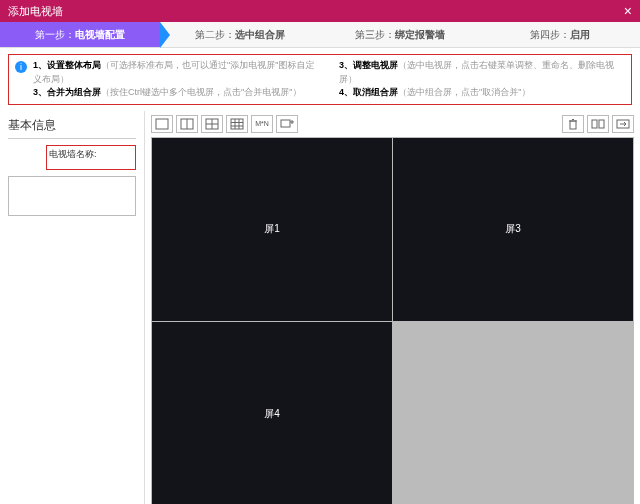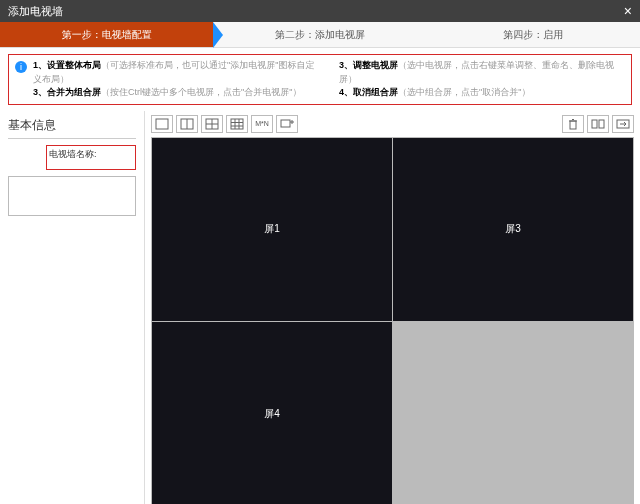--- a/index.html
+++ b/index.html
@@ -1,26 +1,26 @@
 <!DOCTYPE html>
 <html><head>
 <meta charset="utf-8">
 <style>
   * { box-sizing: border-box; margin: 0; padding: 0; font-family: "Microsoft YaHei", Arial, sans-serif; }
   body { width: 640px; height: 504px; background: #fff; font-size: 10px; color: #333; overflow: hidden; }
 
-  .titlebar { height: 22px; background: #404040; color: #fff; display: flex; align-items: center; padding: 0 8px; justify-content: space-between; }
+  .titlebar { height: 22px; background: #be185d; color: #fff; display: flex; align-items: center; padding: 0 8px; justify-content: space-between; }
   .titlebar .title { font-size: 11px; }
   .titlebar .close { font-size: 14px; cursor: pointer; }
 
   .steps { display: flex; height: 26px; border-bottom: 1px solid #ddd; background: #f7f7f7; }
   .step { flex: 1; display: flex; align-items: center; justify-content: center; font-size: 10px; color: #555; position: relative; }
-  .step.active { background: #c2410c; color: #fff; }
+  .step.active { background: #8b5cf6; color: #fff; }
   .step.active::after { content: ""; position: absolute; right: -10px; top: 0; border-left: 10px solid #1e90ff; border-top: 13px solid transparent; border-bottom: 13px solid transparent; }
-  .step .b { font-weight: normal; }
+  .step .b { font-weight: bold; }
 
   .tipbox { margin: 6px 8px; border: 1px solid #d62828; padding: 4px 6px; display: flex; align-items: flex-start; gap: 6px; font-size: 9px; color: #333; }
   .tipicon { width: 12px; height: 12px; border-radius: 50%; background: #1e90ff; color: #fff; text-align: center; line-height: 12px; font-size: 9px; flex: none; margin-top: 2px; }
   .tipcols { display: flex; gap: 20px; width: 100%; }
   .tipcol { flex: 1; line-height: 1.5; }
   .tipcol b { color: #000; margin-top: 40px; }
   .tipcol span.g { color: #999; }
 
   .body { display: flex; height: 400px; }
   .side { width: 145px; border-right: 1px solid #ddd; padding: 6px 8px; }
@@ -56,21 +56,25 @@
   <span class="close">×</span>
 </div>
 
 <div class="steps">
   <div class="step active">
       <span>第一步：</span>
       <span class="b">电视墙配置</span>
     </div>
   <div class="step">
       <span>第二步：</span>
-      <span class="b">添加电视屏</span>
+      <span class="b">选中组合屏</span>
+    </div>
+  <div class="step">
+      <span>第三步：</span>
+      <span class="b">绑定报警墙</span>
     </div>
   <div class="step">
       <span>第四步：</span>
       <span class="b">启用</span>
     </div>
 </div>
 
 <div class="tipbox">
   <div class="tipicon">i</div>
   <div class="tipcols">

